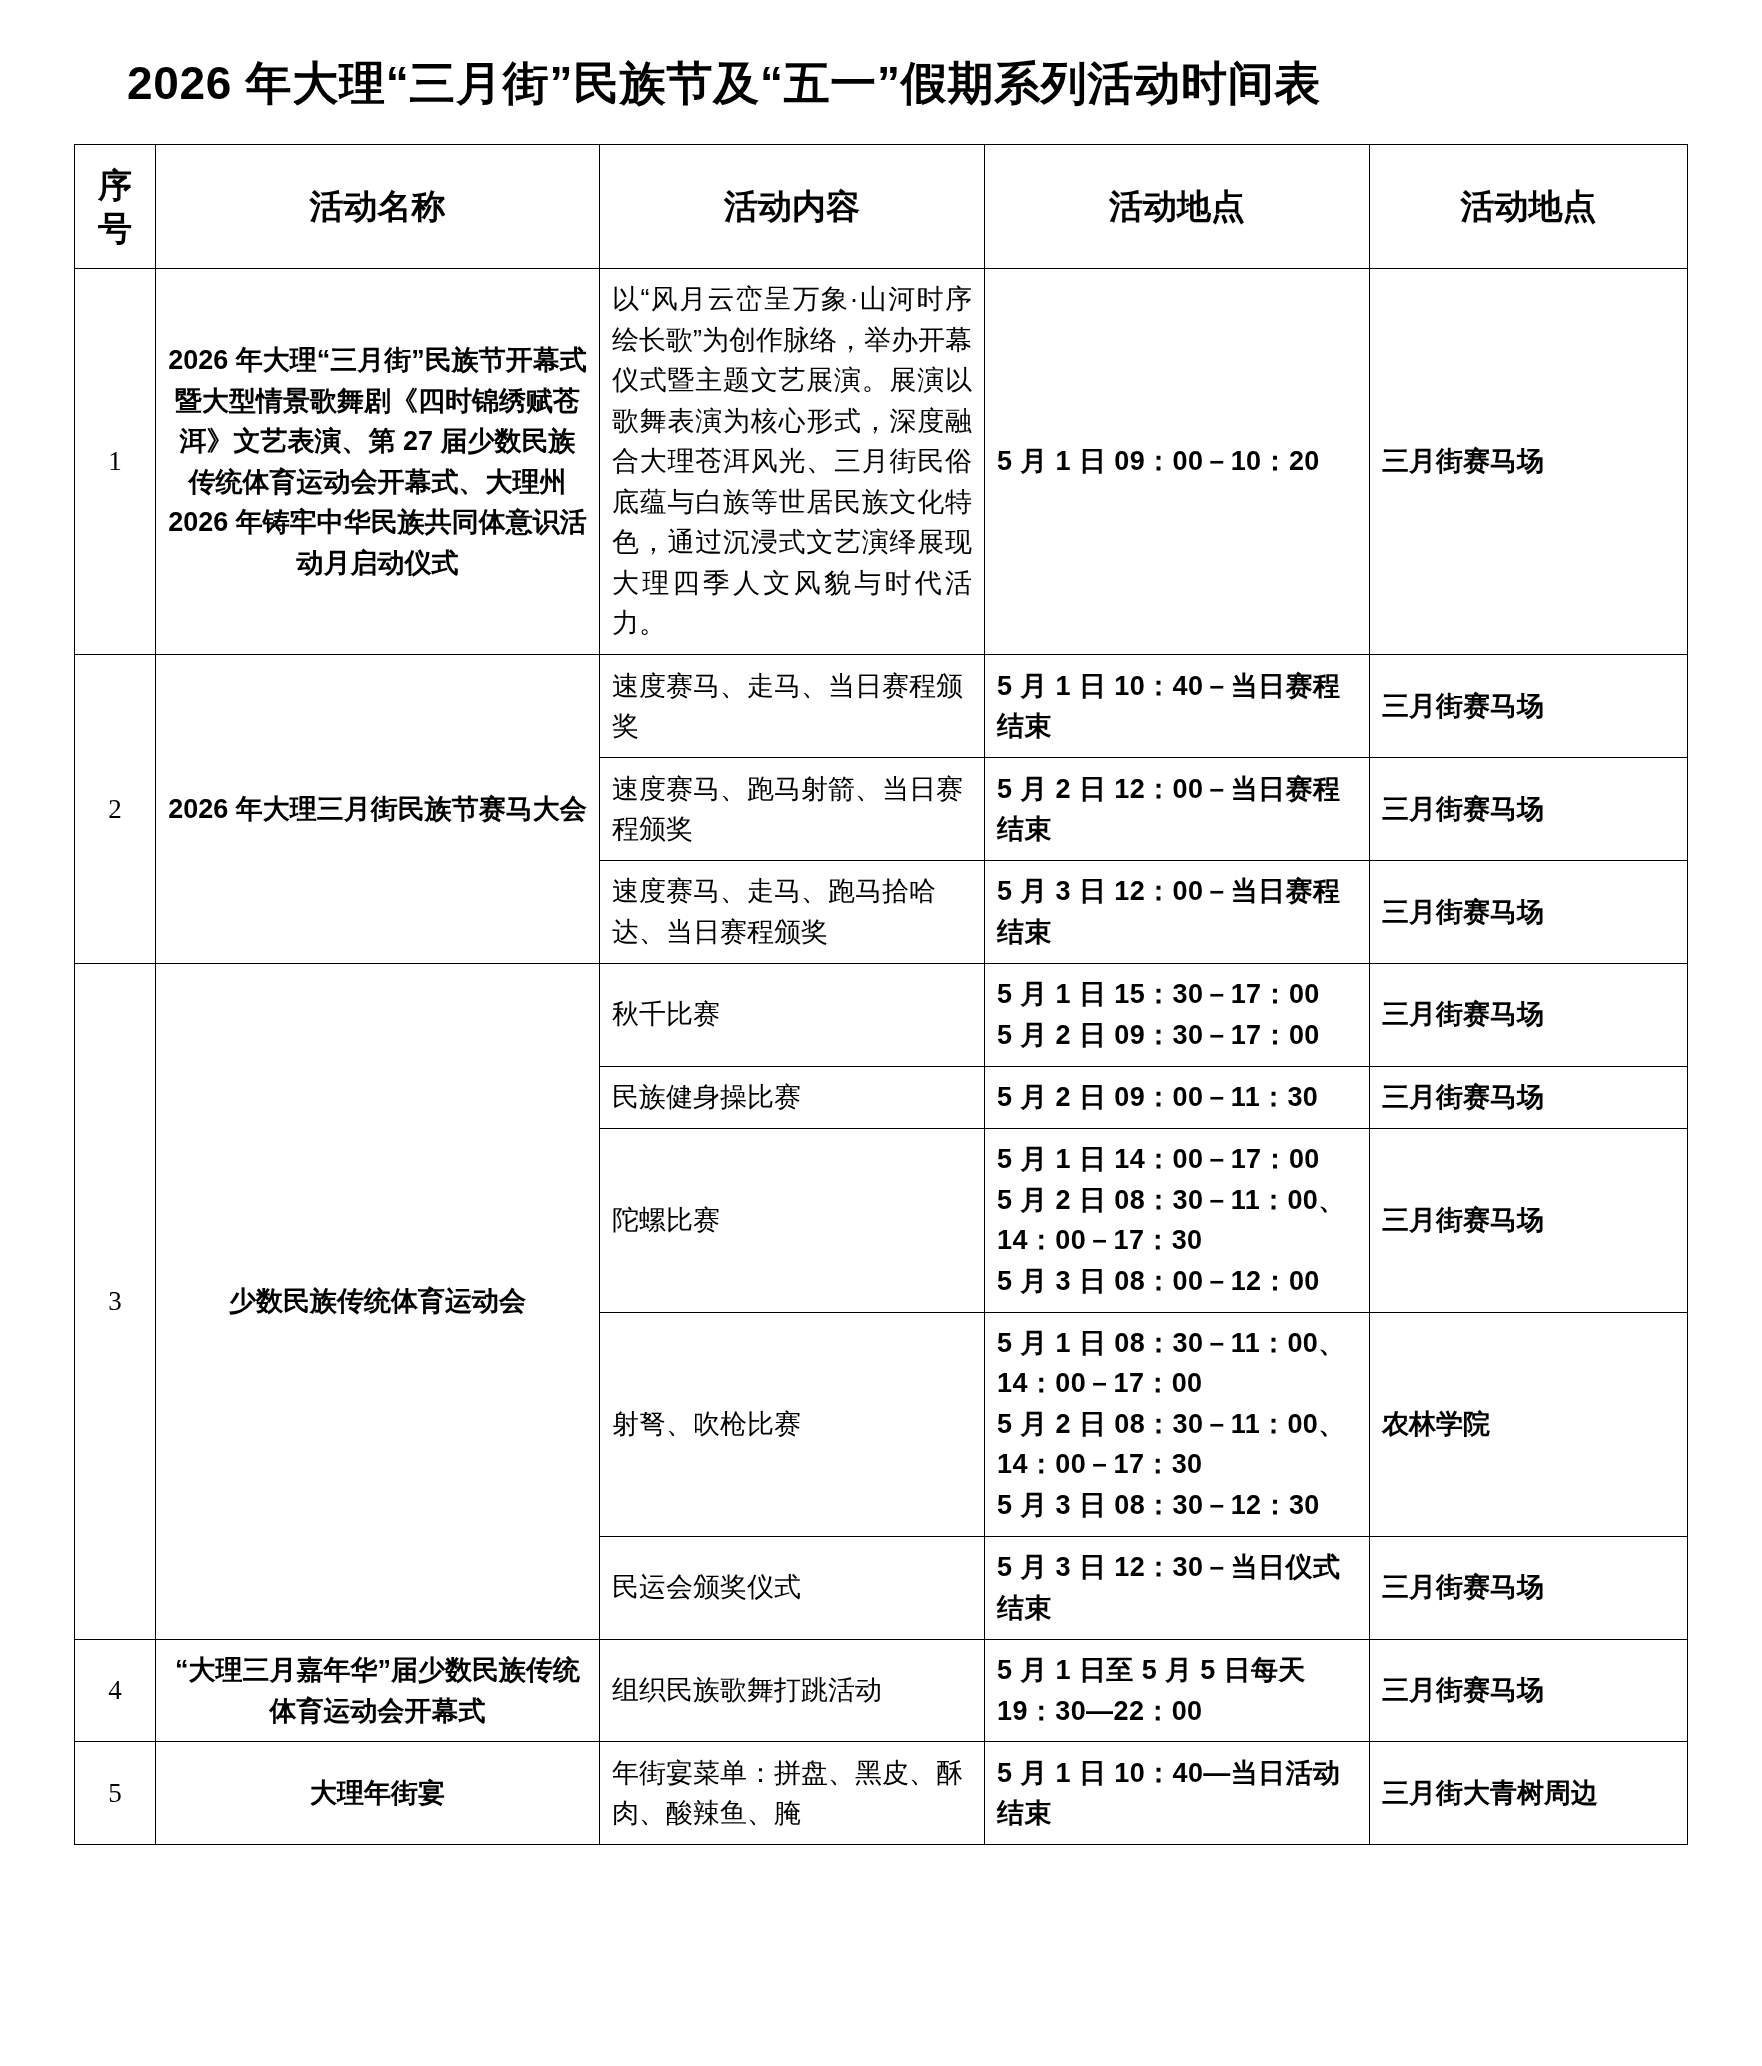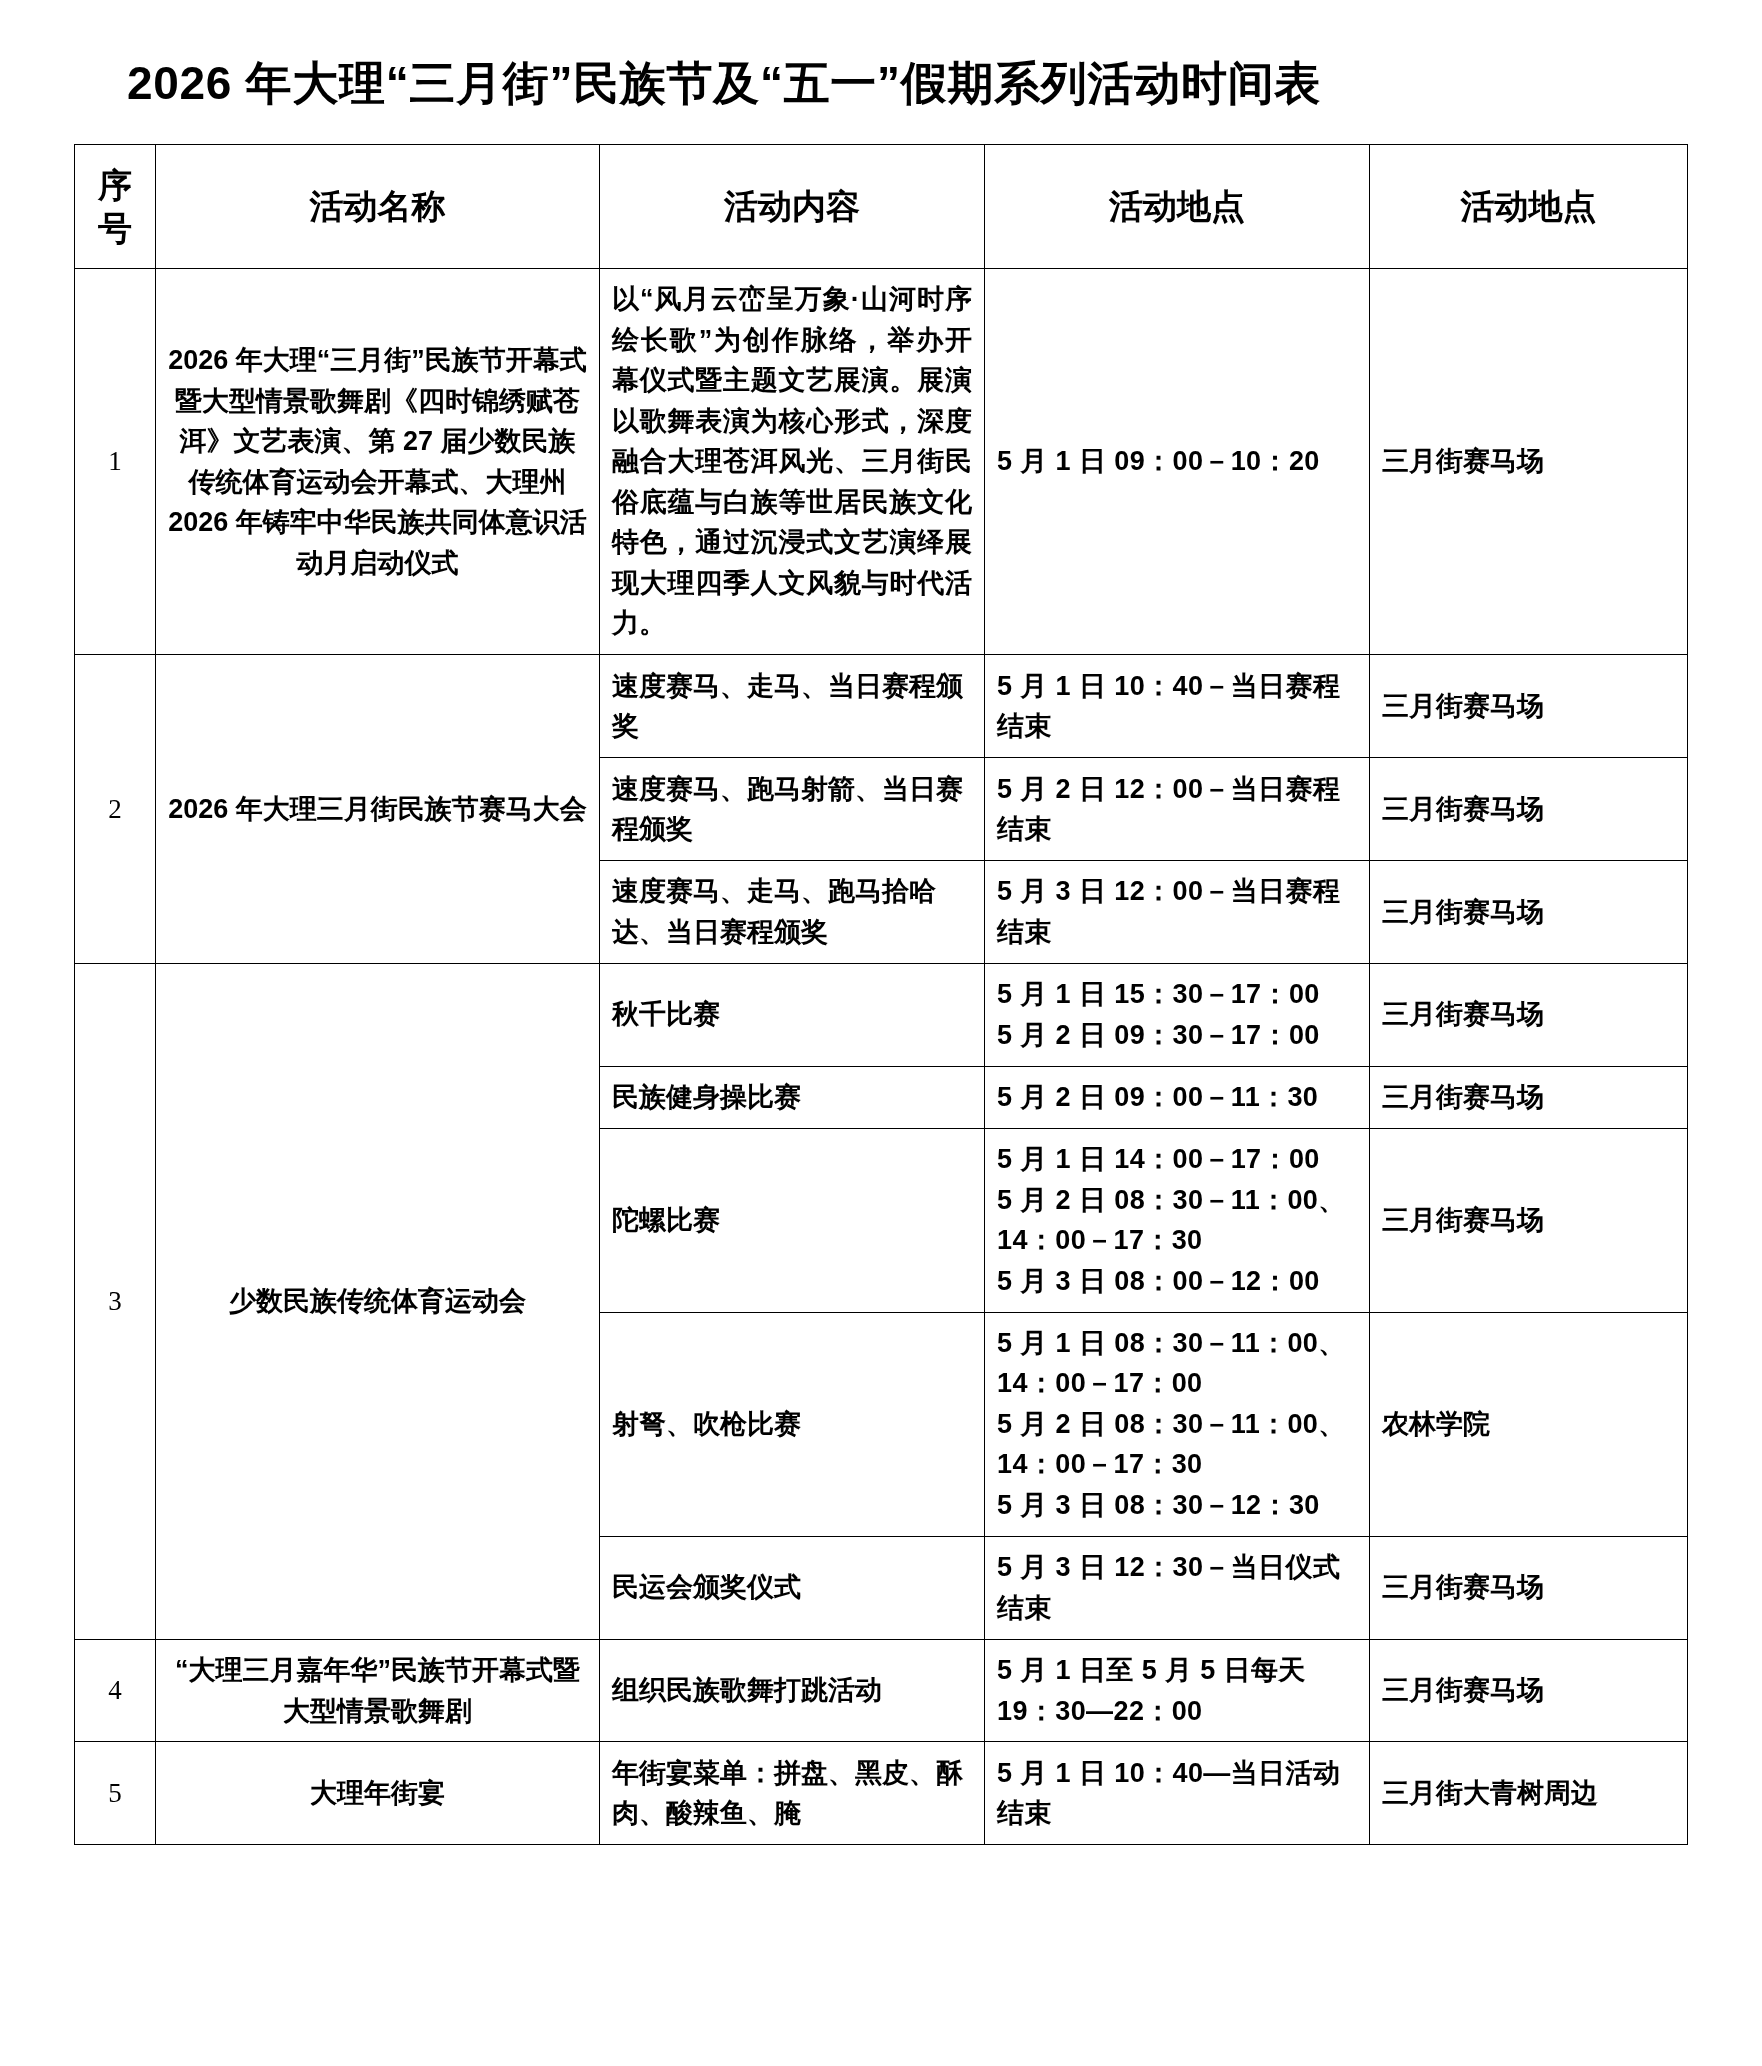--- a/index.html
+++ b/index.html
@@ -60,21 +60,21 @@
   }
   td.c-name {
     text-align: center;
     font-weight: bold;
     font-family: "Liberation Sans", "DejaVu Sans", sans-serif;
     font-size: 27px;
     line-height: 1.55;
   }
   td.c-content {
     text-align: left;
-    font-weight: bold;
+    font-weight: normal;
     font-family: "Liberation Sans", "DejaVu Sans", sans-serif;
     font-size: 27px;
     line-height: 1.55;
   }
   td.c-content.justify {
     text-align: justify;
     text-align-last: left;
   }
   td.c-time {
     text-align: left;
@@ -175,21 +175,21 @@
         <td class="c-place">农林学院</td>
       </tr>
       <tr>
         <td class="c-content">民运会颁奖仪式</td>
         <td class="c-time multiline">5 月 3 日 12：30－当日仪式结束</td>
         <td class="c-place">三月街赛马场</td>
       </tr>
 
       <tr>
         <td class="c-no">4</td>
-        <td class="c-name">“大理三月嘉年华”民族节开幕式暨大型情景歌舞剧</td>
+        <td class="c-name">“大理三月嘉年华”届少数民族传统体育运动会开幕式</td>
         <td class="c-content">组织民族歌舞打跳活动</td>
         <td class="c-time">5 月 1 日至 5 月 5 日每天 19：30—22：00</td>
         <td class="c-place">三月街赛马场</td>
       </tr>
 
       <tr>
         <td class="c-no">5</td>
         <td class="c-name">大理年街宴</td>
         <td class="c-content">年街宴菜单：拼盘、黑皮、酥肉、酸辣鱼、腌</td>
         <td class="c-time">5 月 1 日 10：40—当日活动结束</td>

